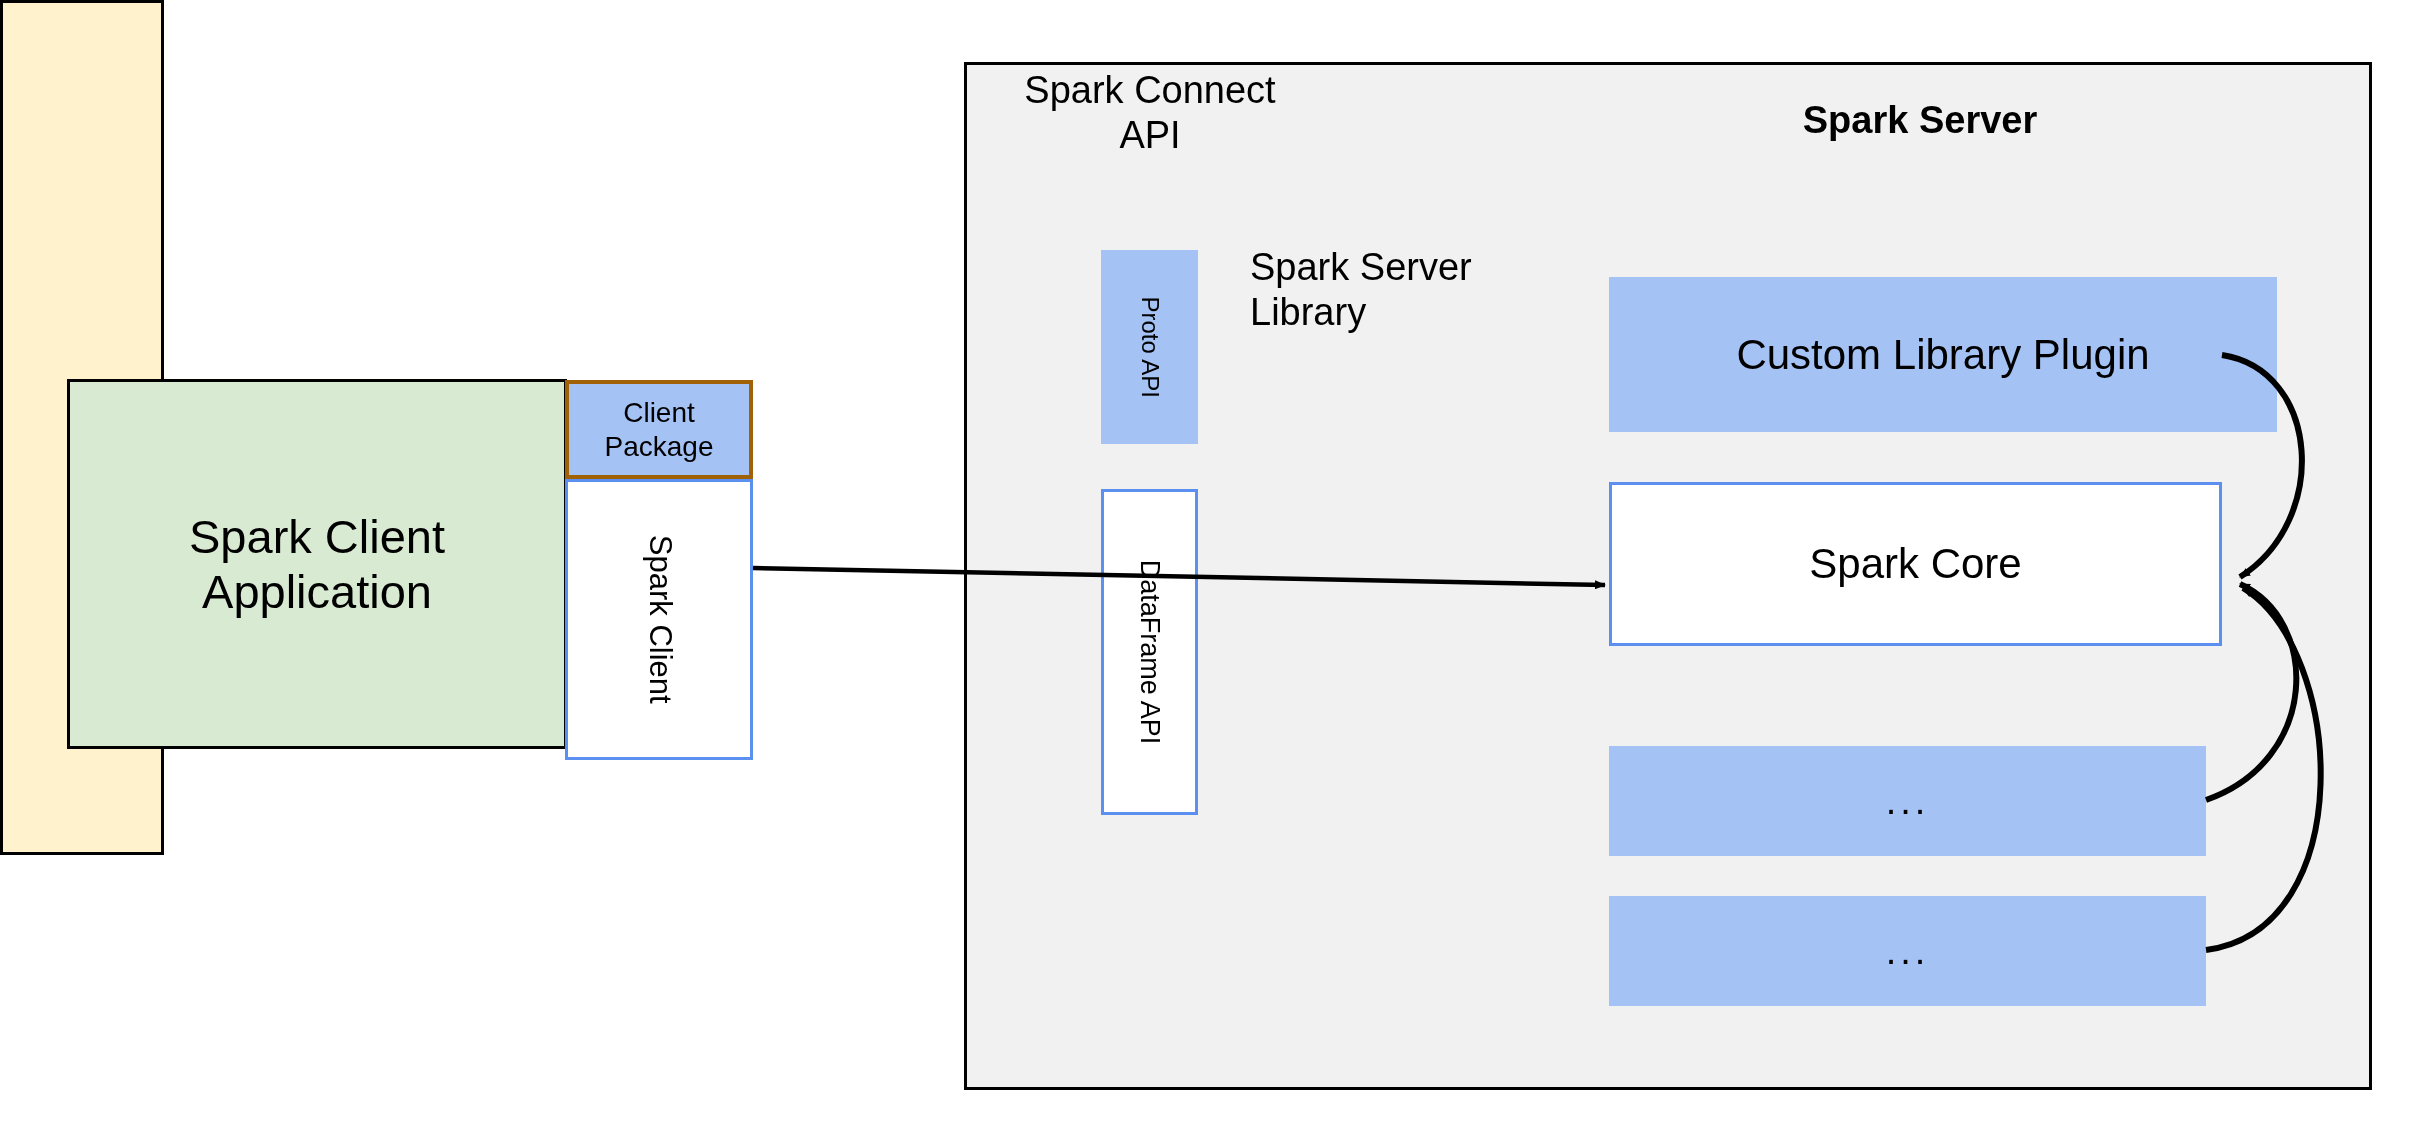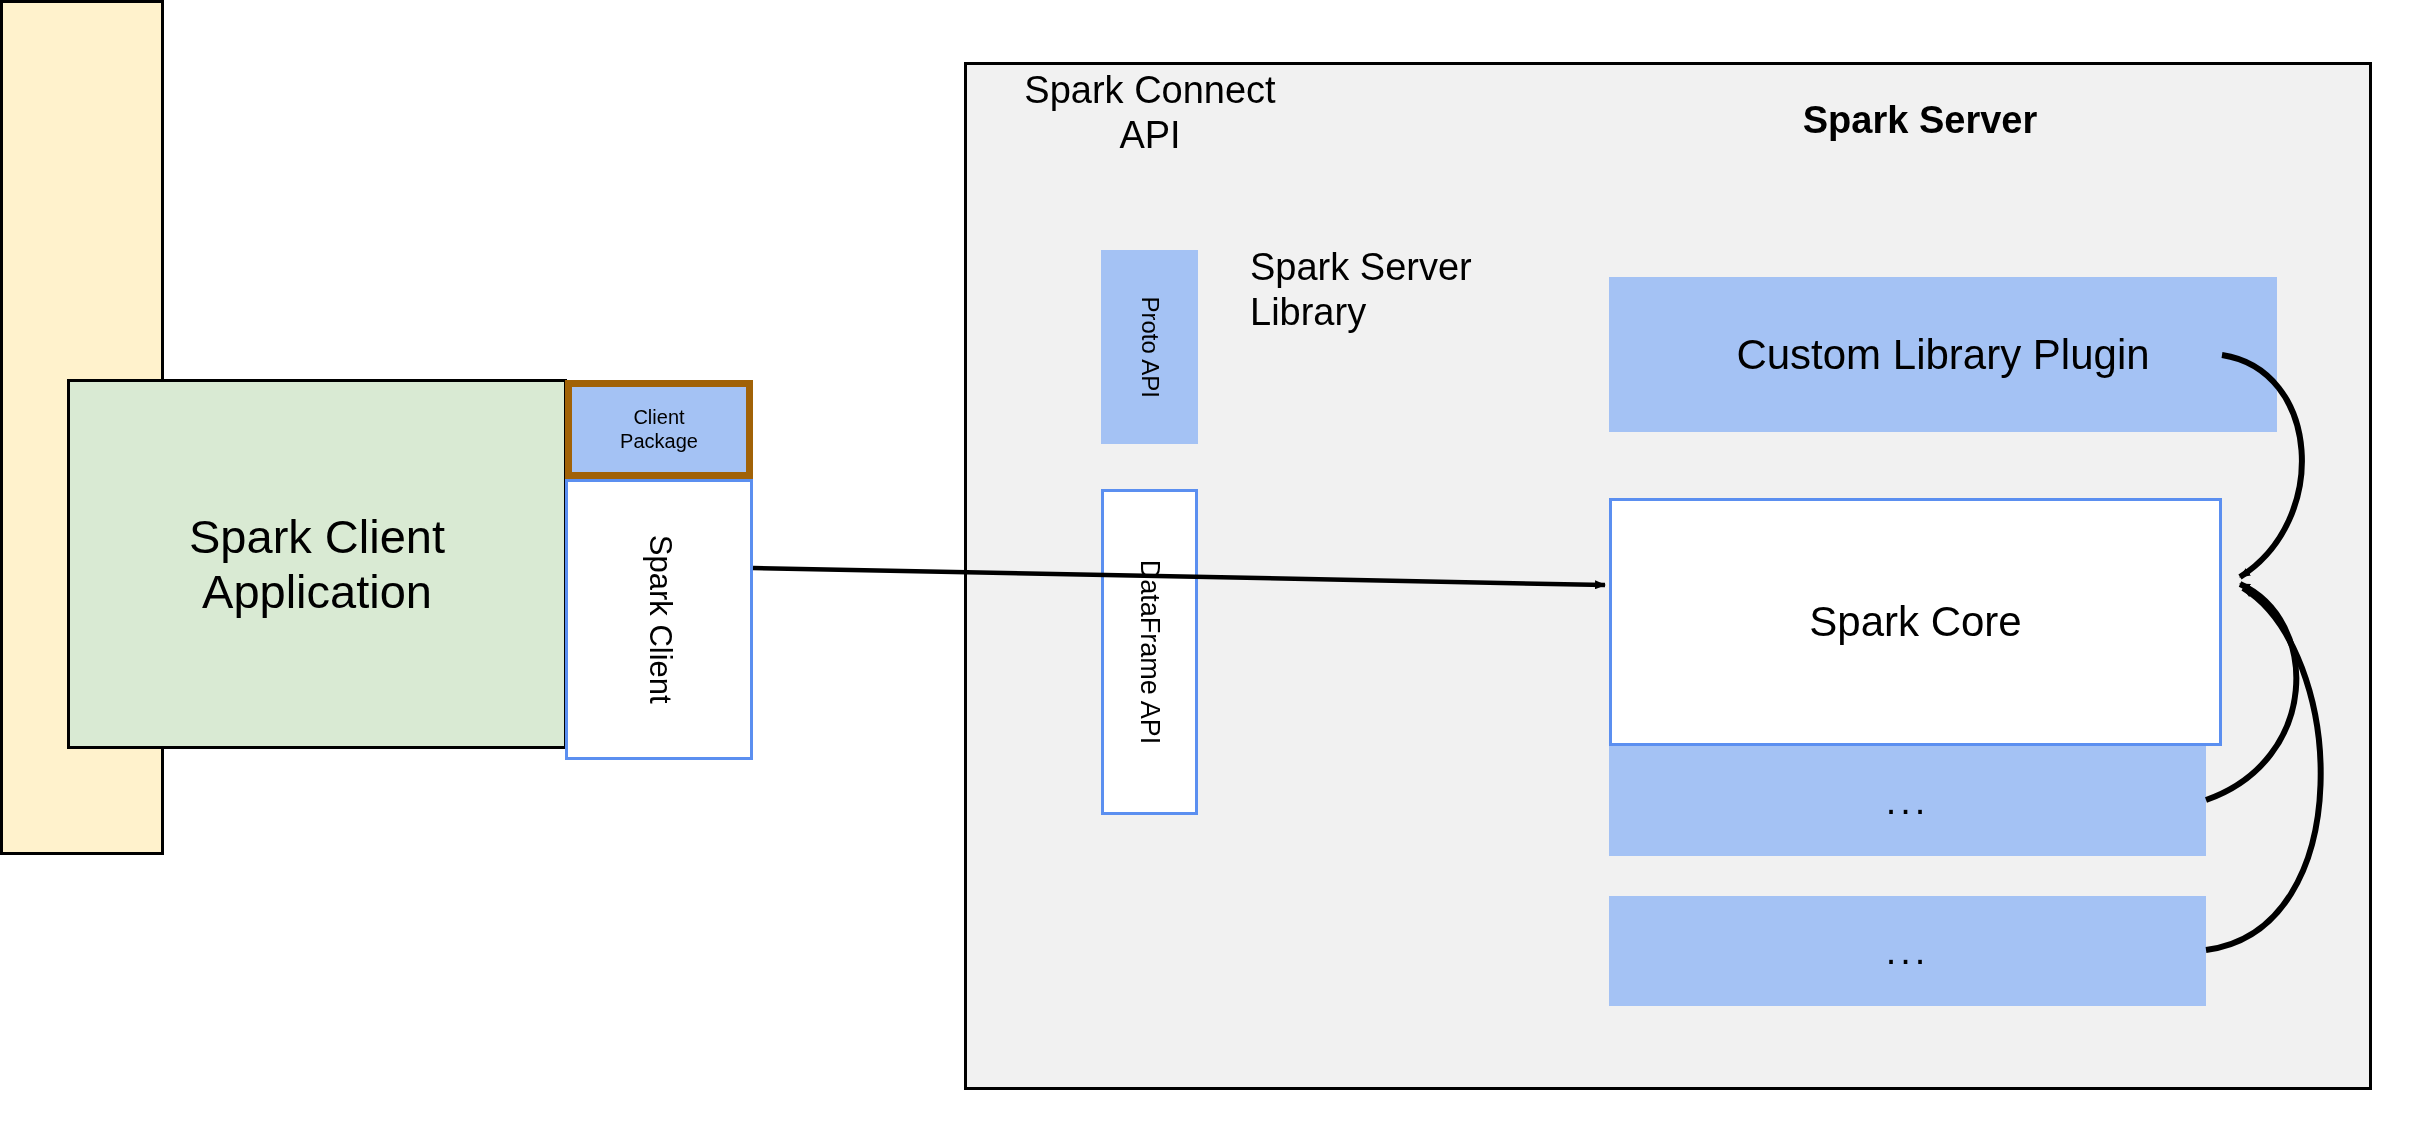--- a/index.html
+++ b/index.html
@@ -42,22 +42,22 @@
     border: 3px solid #000000;
     font-size: 47px;
   }
 
   #client-package {
     left: 565px;
     top: 380px;
     width: 188px;
     height: 99px;
     background: #A4C2F4;
-    border: 7px solid #a16207;
-    font-size: 20px;
+    border: 4px solid #a16207;
+    font-size: 28px;
   }
 
   #spark-client {
     left: 565px;
     top: 479px;
     width: 188px;
     height: 281px;
     background: #ffffff;
     border: 3px solid #5B8FF0;
     font-size: 31px;
@@ -157,25 +157,24 @@
     height: 155px;
     background: #A4C2F4;
     border: 1px solid #A4C2F4;
     font-size: 42px;
   }
 
   #spark-core {
     left: 1609px;
     top: 482px;
     width: 613px;
-    height: 248px;
+    height: 164px;
     background: #ffffff;
     border: 3px solid #5B8FF0;
     font-size: 42px;
-    margin-top: 16px;
   }
 
   #dots-one {
     left: 1609px;
     top: 746px;
     width: 597px;
     height: 110px;
     background: #A4C2F4;
     border: 1px solid #A4C2F4;
     font-size: 38px;

